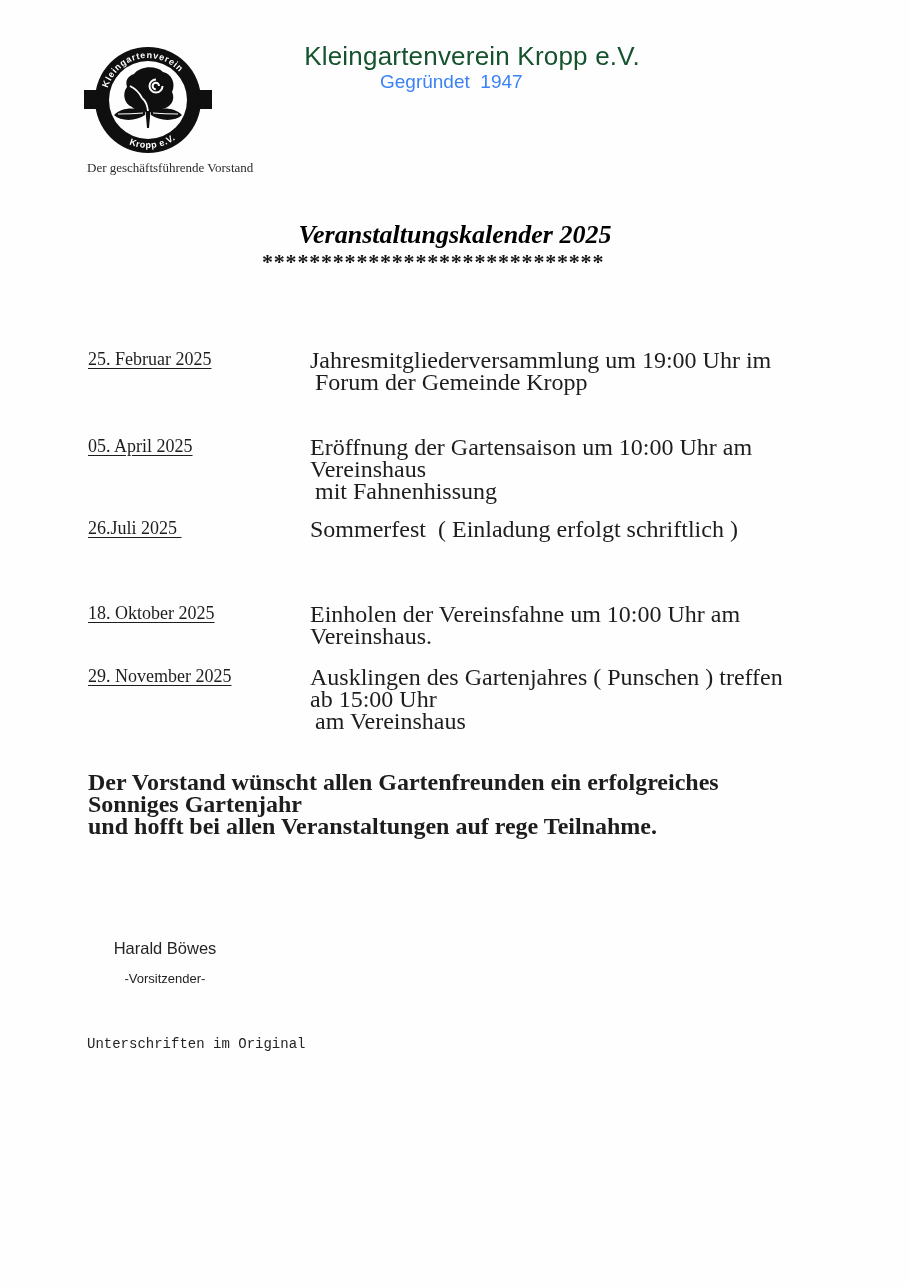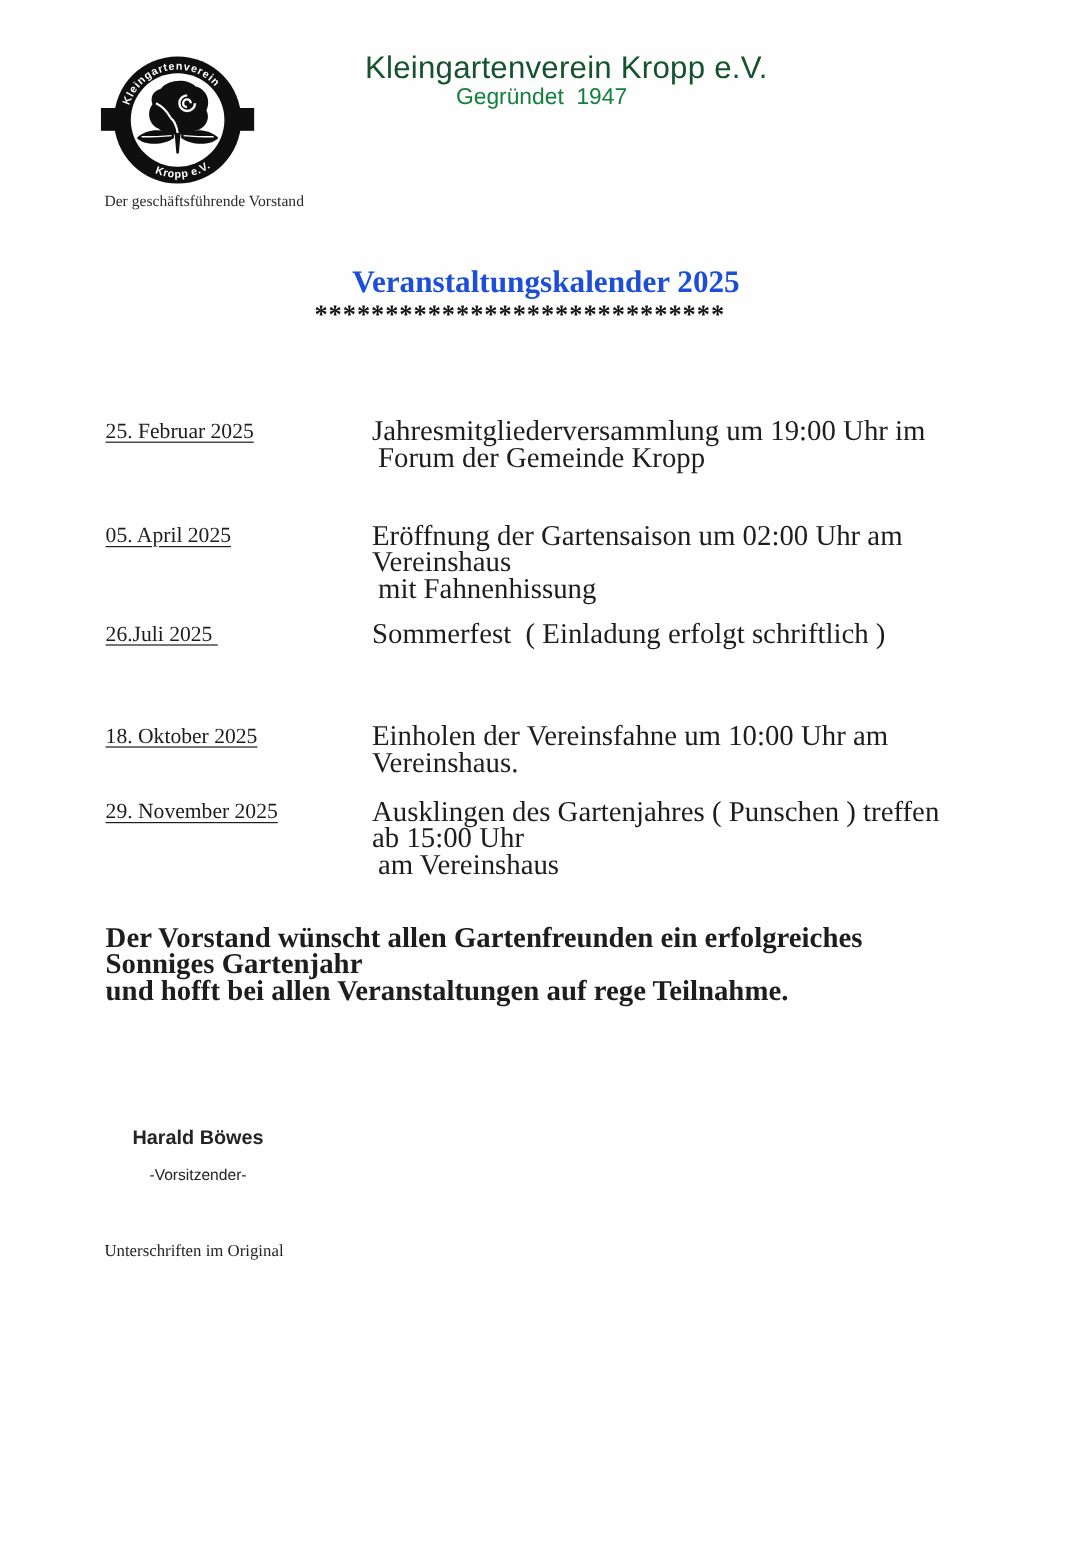--- a/index.html
+++ b/index.html
@@ -16,36 +16,36 @@
   
   .org-name{
     left:297px;top:41px;width:350px;
     text-align:center;white-space:nowrap;
     font-family:"Liberation Sans", sans-serif;
     font-size:26px;color:#14532d;letter-spacing:0.2px;
   }
   .founded{
     left:380px;top:71px;white-space:nowrap;
     font-family:"Liberation Sans", sans-serif;
-    font-size:19px;color:#15803d;
+    font-size:19px;color:#3b82f6;
   }
   .issuer{
     left:87px;top:160px;white-space:nowrap;
     font-family:Liberation Serif, serif;
     font-size:13px;color:#2b2b2b;
   }
   .logo{left:84px;top:46px;width:128px;height:112px;}
   .logo svg{display:block;width:100%;height:100%;}
   .logo-arc-text{font-family:"Liberation Sans", sans-serif;font-weight:bold;font-size:9px;fill:#ffffff;letter-spacing:0.8px;}
   .logo-arc-text-bottom{font-family:"Liberation Sans", sans-serif;font-weight:bold;font-size:9px;fill:#ffffff;letter-spacing:0.5px;}
   
   .doc-title{
     left:285px;top:220px;width:340px;
     text-align:center;white-space:nowrap;
-    font-weight:bold;font-size:26px;color:#1d4ed8;
+    font-weight:bold;font-size:26px;color:#000000;font-style:italic;
   }
   .divider{
     left:262px;top:249px;white-space:nowrap;
     font-weight:bold;font-size:22px;letter-spacing:0.8px;color:#161616;
   }
   
   .event-row{left:0;top:0;width:909px;}
   .event-date{
     position:absolute;left:88px;top:0;white-space:pre;
     font-size:18px;
@@ -61,28 +61,28 @@
   
   .closing{
     left:88px;top:771px;width:640px;
     font-size:24px;line-height:22px;font-weight:bold;
   }
   
   .sig{
     width:220px;text-align:center;
     font-family:"Liberation Sans", sans-serif;color:#242424;
   }
-  .sig .name{font-size:16.5px;white-space:nowrap;font-weight:bold;}
+  .sig .name{font-size:16.5px;white-space:nowrap;}
   .sig .role{font-size:13px;margin-top:13px;white-space:nowrap;}
   .sig1{left:55px;top:939px;}
   .sig2{left:305px;top:939px;}
   .sig3{left:578px;top:939px;}
   .footer-note{
     left:87px;top:1036px;white-space:nowrap;
-    font-family:Liberation Serif, serif;
+    font-family:Liberation Mono, monospace;
     font-size:14px;color:#242424;
   }
 </style>
 </head>
 <body>
 
 <div class="page">
 
   <div class="abs logo">
     <svg viewBox="0 0 128 112">
@@ -124,21 +124,21 @@
     <span class="event-date">25. Februar 2025</span>
     <div class="event-desc">
       <span>Jahresmitgliederversammlung um 19:00 Uhr im</span>
       <span class="line2">Forum der Gemeinde Kropp</span>
     </div>
   </div>
 
   <div class="abs event-row" style="top:436px">
     <span class="event-date">05. April 2025</span>
     <div class="event-desc">
-      <span>Eröffnung der Gartensaison um 02:00 Uhr am Vereinshaus</span>
+      <span>Eröffnung der Gartensaison um 10:00 Uhr am Vereinshaus</span>
       <span class="line2">mit Fahnenhissung</span>
     </div>
   </div>
 
   <div class="abs event-row" style="top:518px">
     <span class="event-date">26.Juli 2025&nbsp;</span>
     <div class="event-desc">
       <span>Sommerfest&nbsp; ( Einladung erfolgt schriftlich )</span>
     </div>
   </div>

